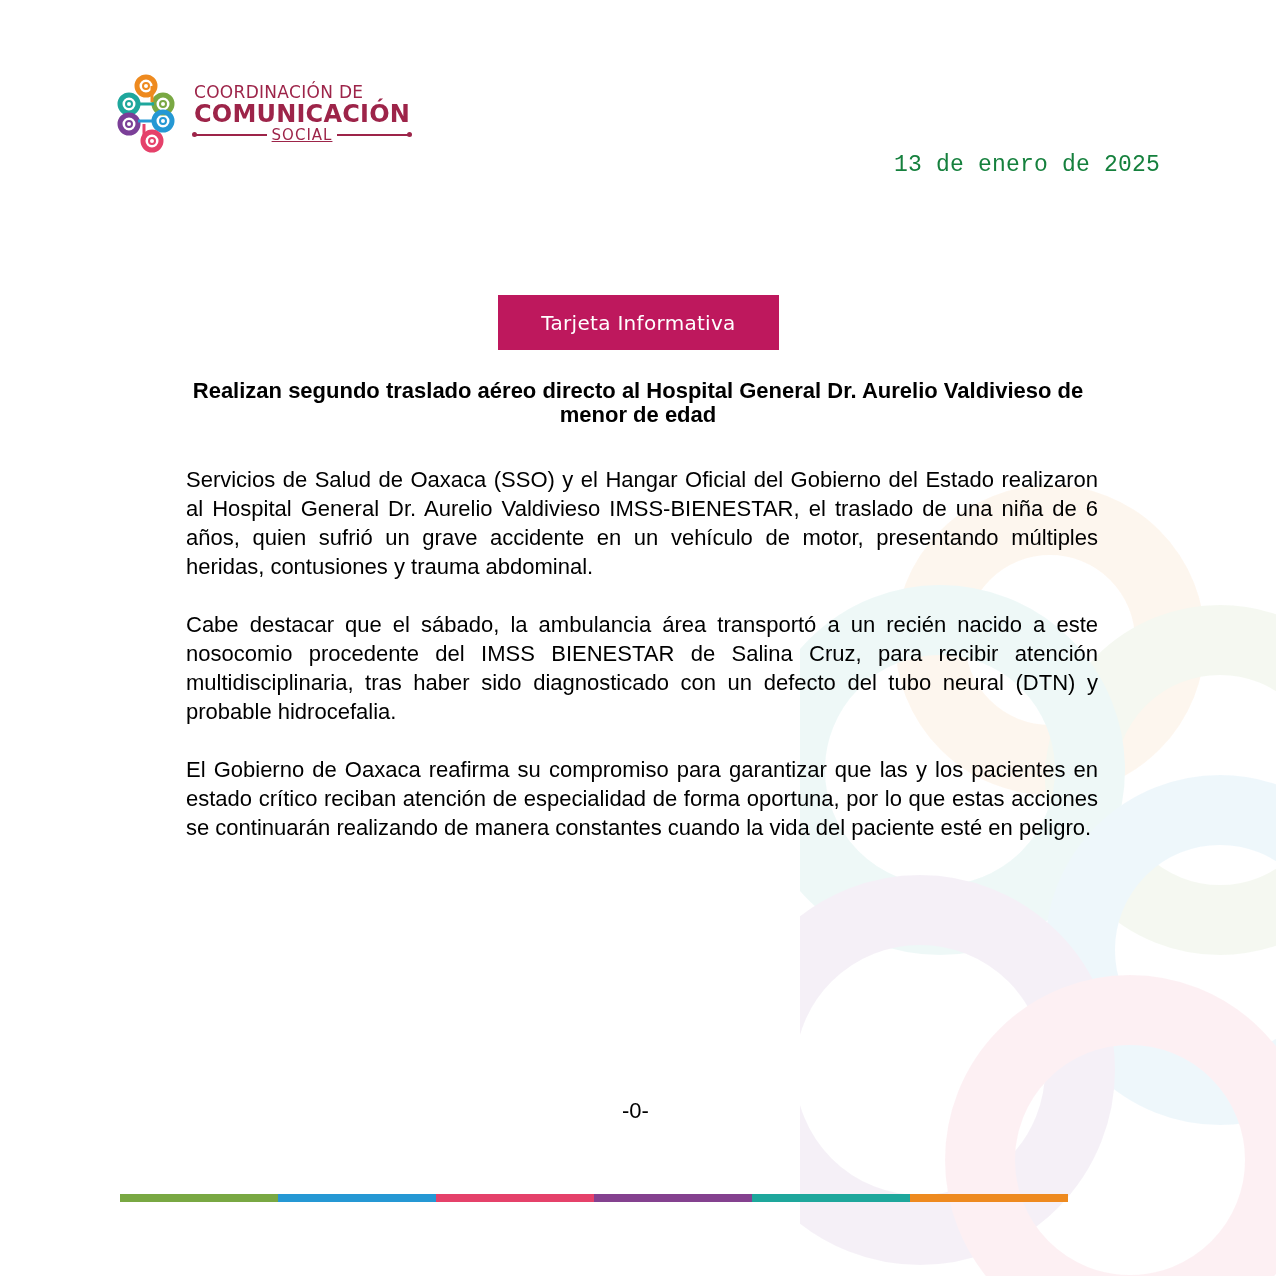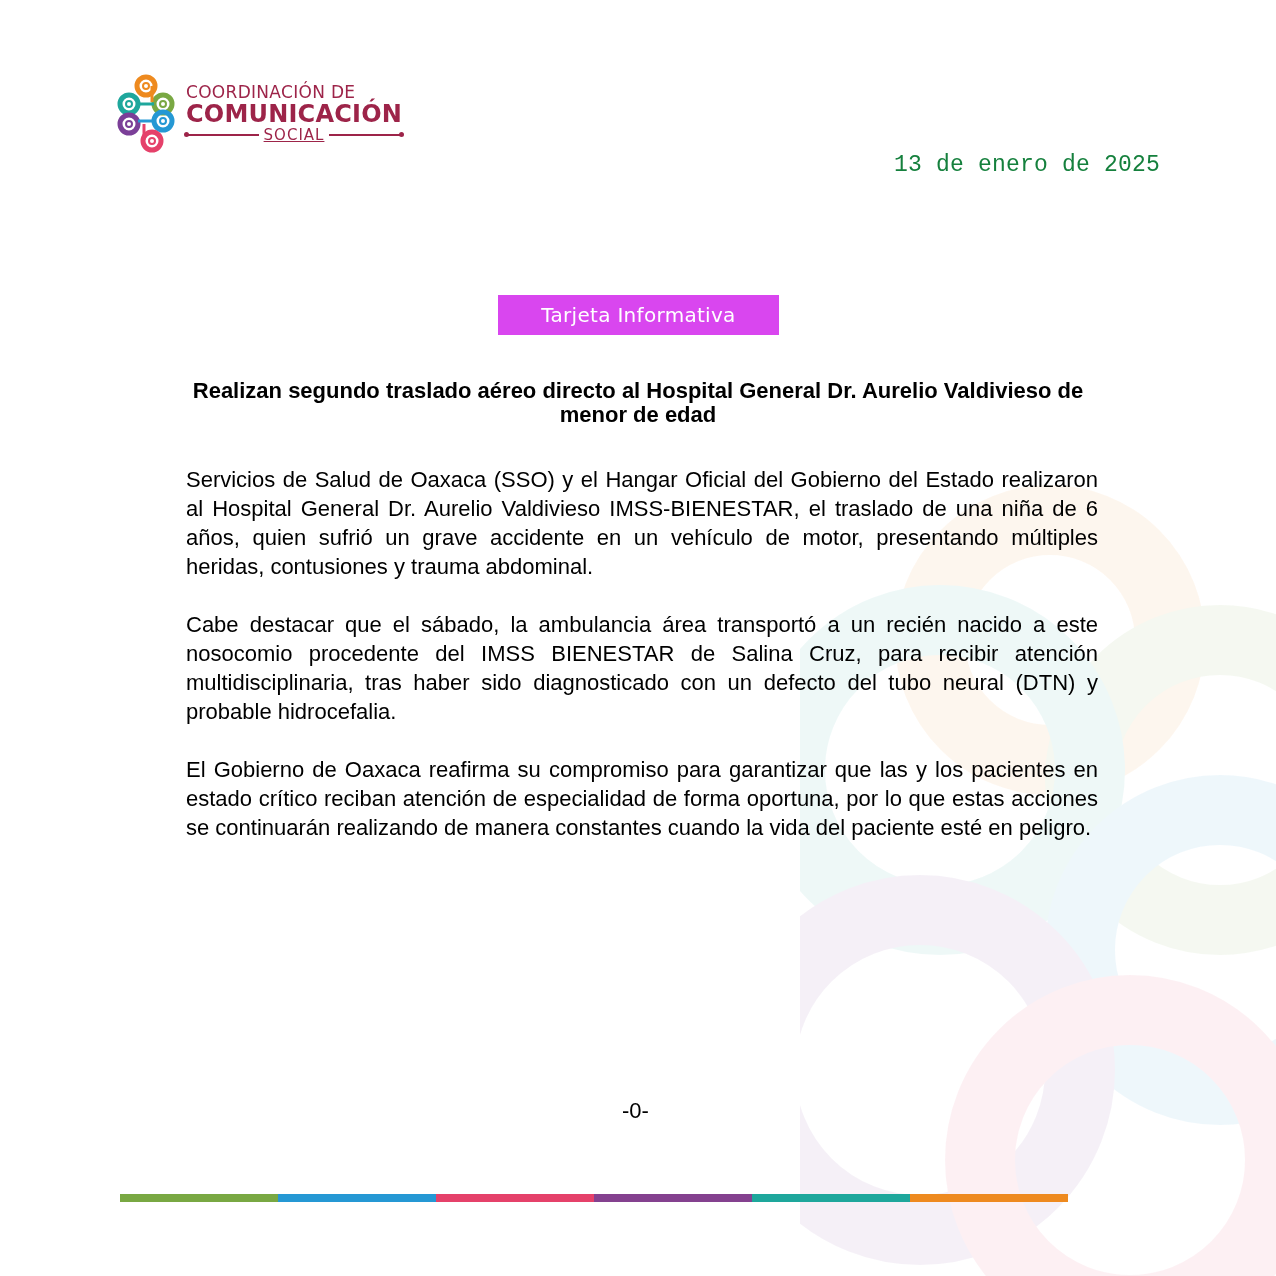--- a/index.html
+++ b/index.html
@@ -3,31 +3,31 @@
   <meta charset="utf-8">
   <style>
     html, body { margin: 0; padding: 0; }
     body {
       width: 1276px; height: 1276px; background: #ffffff; position: relative; overflow: hidden;
       font-family: "Liberation Sans", sans-serif; color: #000;
     }
     .watermark { position: absolute; left: 800px; top: 470px; width: 480px; height: 810px; opacity: 0.07; }
     .logo { position: absolute; left: 116px; top: 72px; display: flex; align-items: center; }
     .logo-icon { width: 60px; height: 82px; }
-    .logo-text { margin-left: 10px; color: #9d2449; font-family: "DejaVu Sans", sans-serif; }
+    .logo-text { margin-left: 18px; color: #9d2449; font-family: "DejaVu Sans", sans-serif; }
     .logo-line1 { font-size: 17px; letter-spacing: 0.3px; line-height: 20px; }
     .logo-line2 { font-size: 24px; font-weight: bold; line-height: 24px; letter-spacing: 0.2px; }
     .logo-line3 { display: flex; align-items: center; font-size: 15px; line-height: 18px; letter-spacing: 1px; text-decoration: underline; }
     .logo-line3 .arrow { flex: 1; height: 1.5px; background: #9d2449; position: relative; }
     .logo-line3 .arrow.l::before { content: ""; position: absolute; left: -2px; top: -2px; width: 5px; height: 5px; border-radius: 50%; background: #9d2449; }
     .logo-line3 .arrow.r::after { content: ""; position: absolute; right: -2px; top: -2px; width: 5px; height: 5px; border-radius: 50%; background: #9d2449; }
     .logo-line3 .social { padding: 0 5px; }
     .date { position: absolute; right: 116px; top: 152px; font-family: Liberation Mono, monospace; font-size: 23px; color: #15803d; letter-spacing: 0.2px; }
     .badge {
-      position: absolute; left: 498px; top: 295px; width: 281px; height: 40px; background: #d946ef;
+      position: absolute; left: 498px; top: 295px; width: 281px; height: 55px; background: #be185d;
       color: #fff; font-family: "DejaVu Sans", sans-serif; font-size: 20px; display: flex; align-items: center; justify-content: center;
       letter-spacing: 0.3px;
     }
     .headline {
       position: absolute; left: 178px; top: 379px; width: 920px; text-align: center;
       font-weight: bold; font-size: 22px; line-height: 24px;
     }
     .body { position: absolute; left: 178px; top: 465px; width: 920px; }
     .body p { margin: 0 0 29px 8px; font-size: 22px; line-height: 29px; text-align: justify; }
     .end-mark { position: absolute; left: 622px; top: 1098px; font-size: 22px; }

